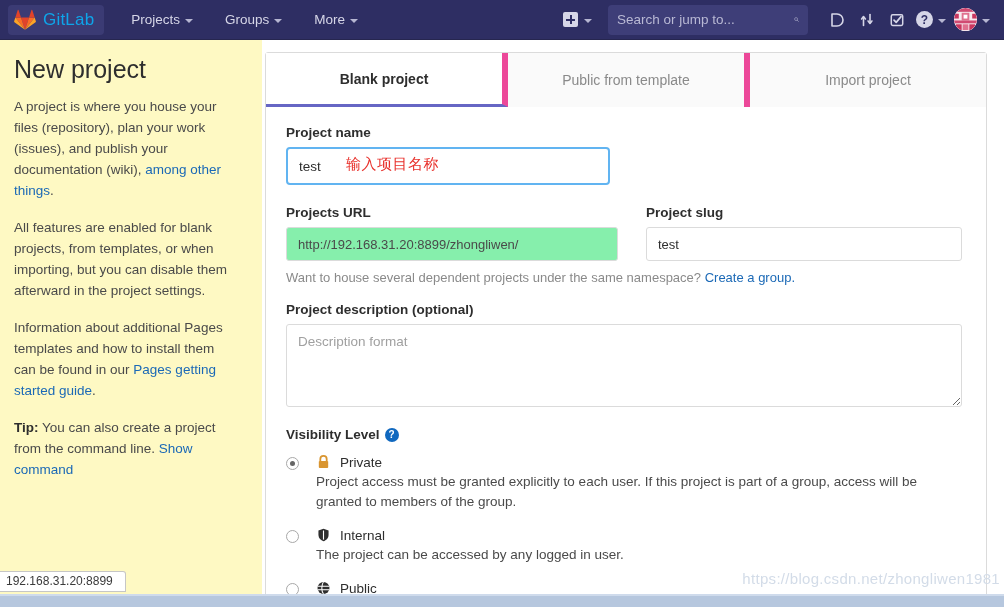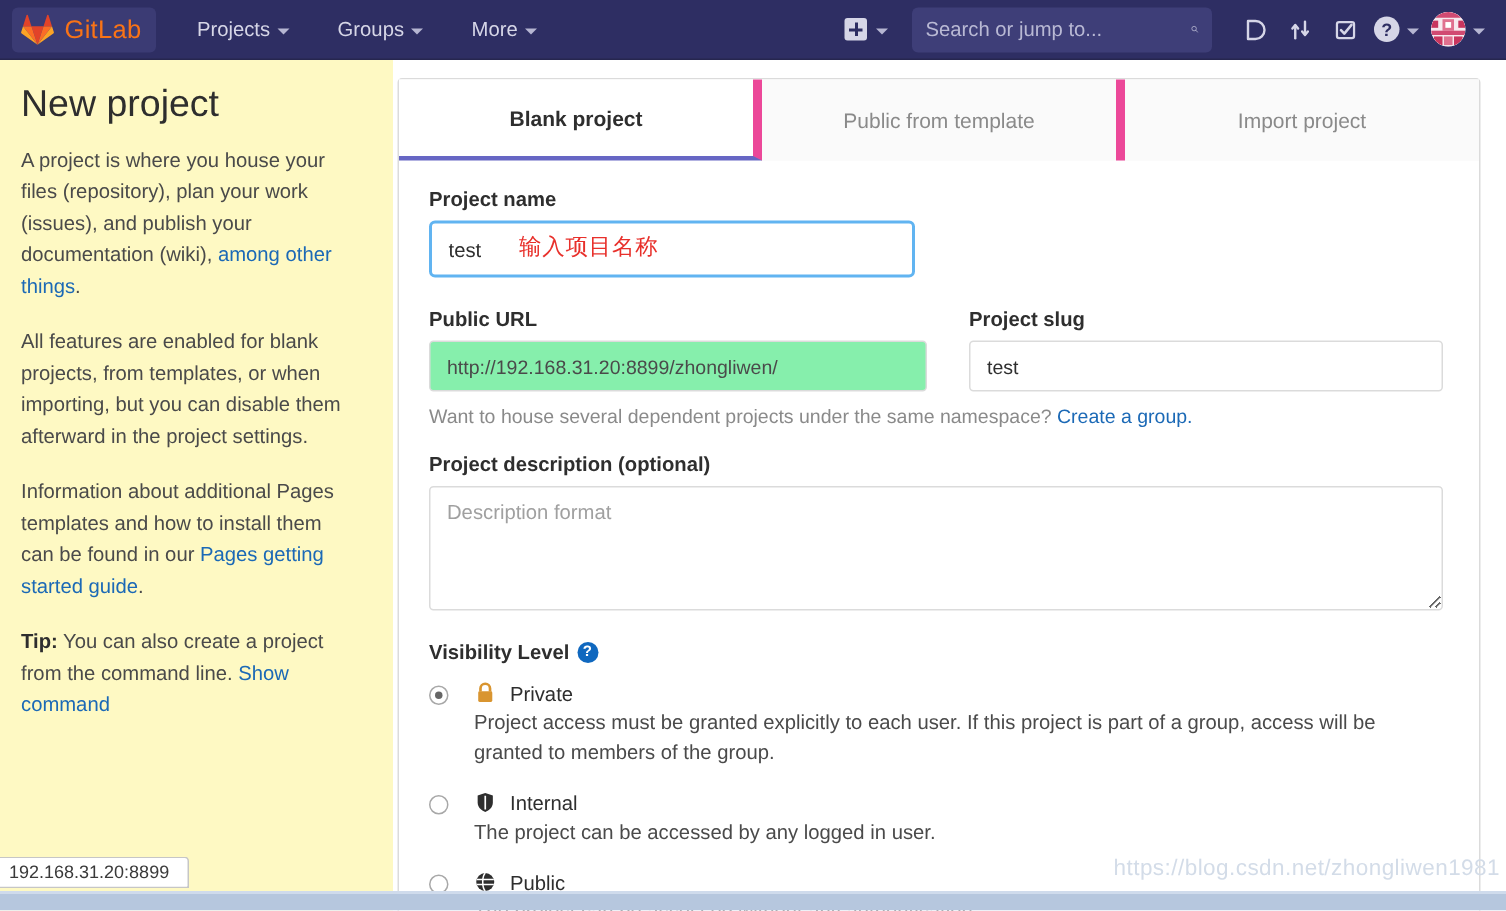--- a/index.html
+++ b/index.html
@@ -22,21 +22,21 @@
     display: flex; align-items: center;
     border-bottom: 1px solid #26264f;
   }
   .brand {
     display: flex; align-items: center; gap: 7px;
     height: 30px; margin-left: 8px; padding: 0 10px 0 6px;
     background: #3b3b74; border-radius: 4px;
   }
   .brand-logo { width: 22px; height: 22px; display: block; }
   .brand-text {
-    color: #f97316; font-size: 17px; font-weight: 400; letter-spacing: .2px;
+    color: #0ea5e9; font-size: 17px; font-weight: 400; letter-spacing: .2px;
     line-height: 1;
   }
   .nav-links { display: flex; align-items: center; margin-left: 18px; gap: 14px; }
   .nav-link {
     display: flex; align-items: center; gap: 5px;
     color: #d6d6e7; font-size: 13.5px;
     padding: 8px 9px; border-radius: 3px; cursor: pointer;
   }
   .caret {
     width: 0; height: 0;
@@ -359,21 +359,21 @@
       <div class="panel">
 
         <label class="field-label">Project name</label>
         <div class="name-row">
           <input class="input-name" type="text" value="test" style="">
           <span class="cn-annotation">输入项目名称</span>
         </div>
 
         <div class="two-col">
           <div class="col-url">
-            <label class="field-label">Public URL</label>
+            <label class="field-label">Projects URL</label>
             <input class="input-url" type="text" readonly="" value="http://192.168.31.20:8899/zhongliwen/" style="">
           </div>
           <div class="col-slug">
             <label class="field-label">Project slug</label>
             <input class="input-slug" type="text" value="test" style="">
           </div>
         </div>
 
         <p class="helper">
           <span>Want to house several dependent projects under the same namespace? </span><a class="link">Create a group.</a>

